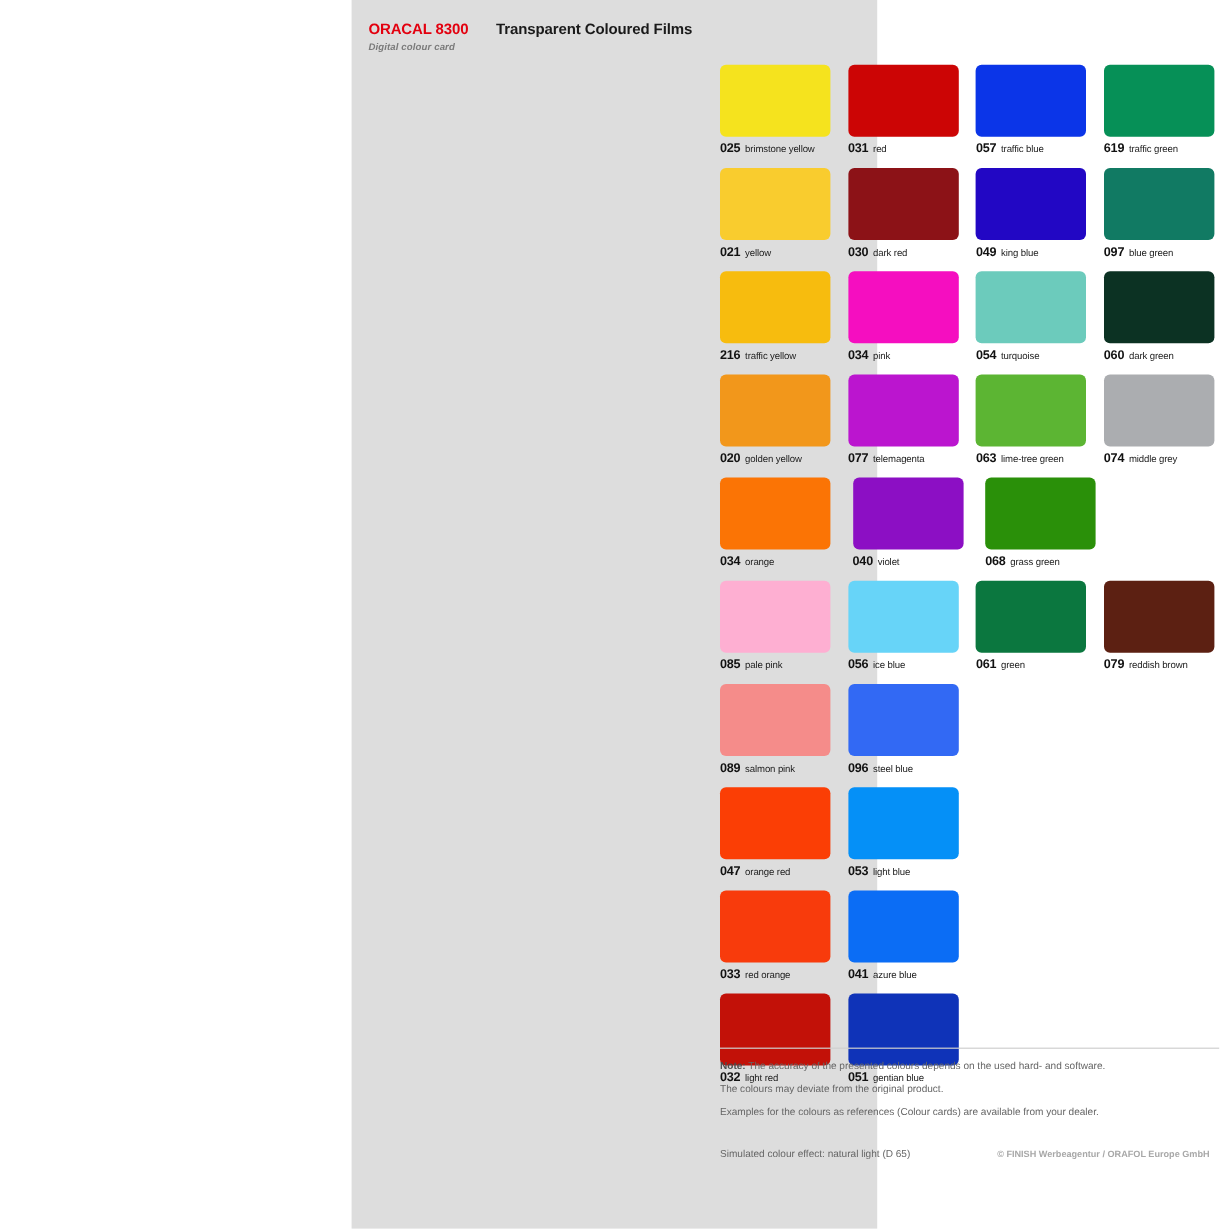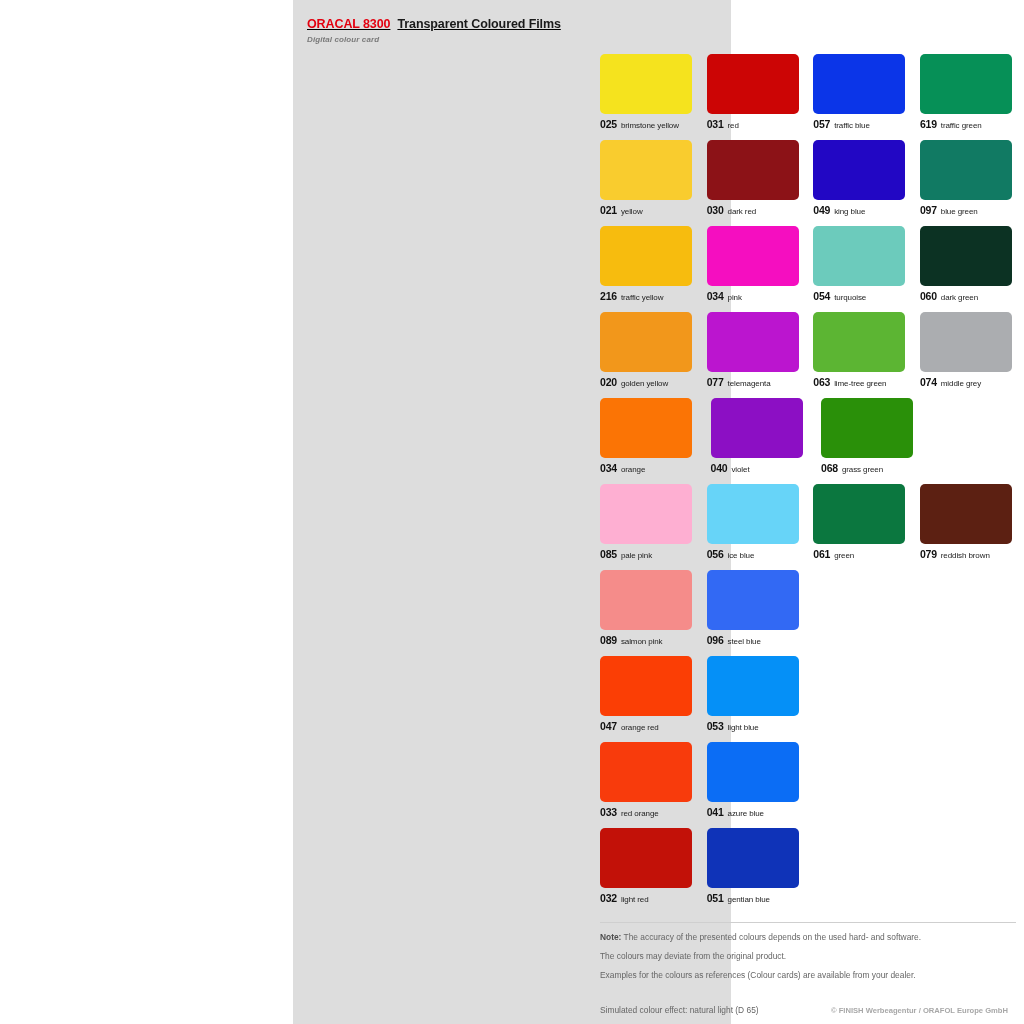--- a/index.html
+++ b/index.html
@@ -29,33 +29,33 @@
     position: absolute;
     left: 14px;
     top: 18px;
     width: 410px;
   }
   .title-row {
     display: flex;
     align-items: flex-start;
     gap: 7px;
     line-height: 1.1;
-    text-decoration: underline;
   }
   .brand {
     color: #e3000f;
     font-weight: bold;
     font-size: 12.5px;
     letter-spacing: -0.1px;
   }
   .title-main {
     color: #1a1a1a;
     font-weight: bold;
     font-size: 12.5px;
     letter-spacing: -0.1px;
+    margin-left: 16px;
   }
   .subtitle {
     margin-top: 3px;
     color: #7a7a7a;
     font-weight: bold;
     font-size: 8px;
     letter-spacing: 0.1px;
     font-style: italic;
   }
   .swatch-grid {
@@ -94,21 +94,21 @@
     letter-spacing: -0.2px;
   }
   .cname {
     font-size: 8px;
     color: #1c1c1c;
     letter-spacing: -0.1px;
   }
   .footer {
     position: absolute;
     left: 307px;
-    top: 922px;
+    top: 873px;
     width: 416px;
   }
   .divider {
     width: 416px;
     height: 1px;
     background: #cfcfcf;
   }
   .note-line {
     font-size: 8.4px;
     color: #666666;

